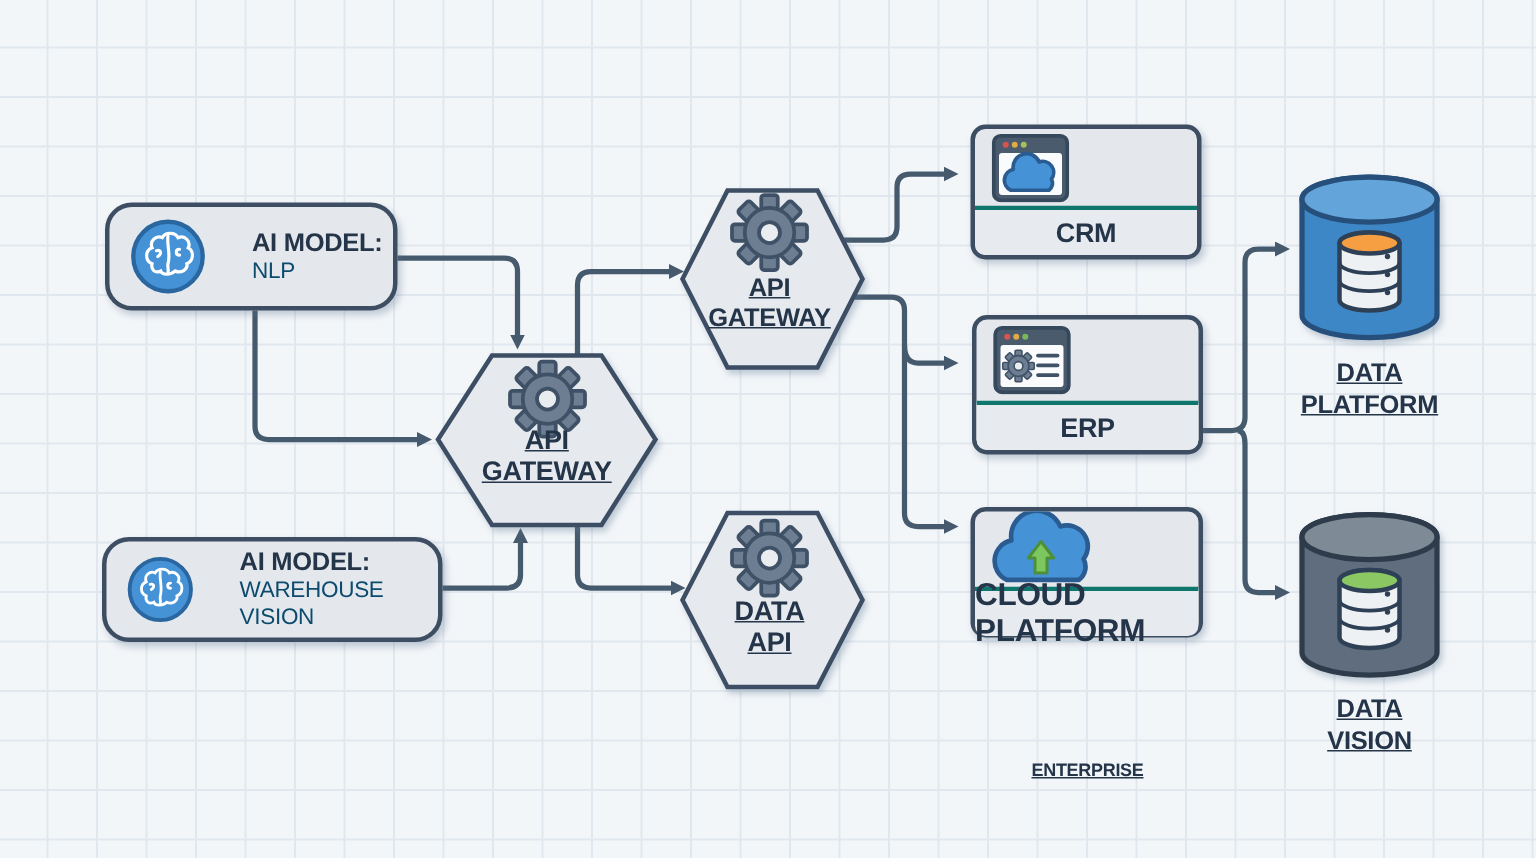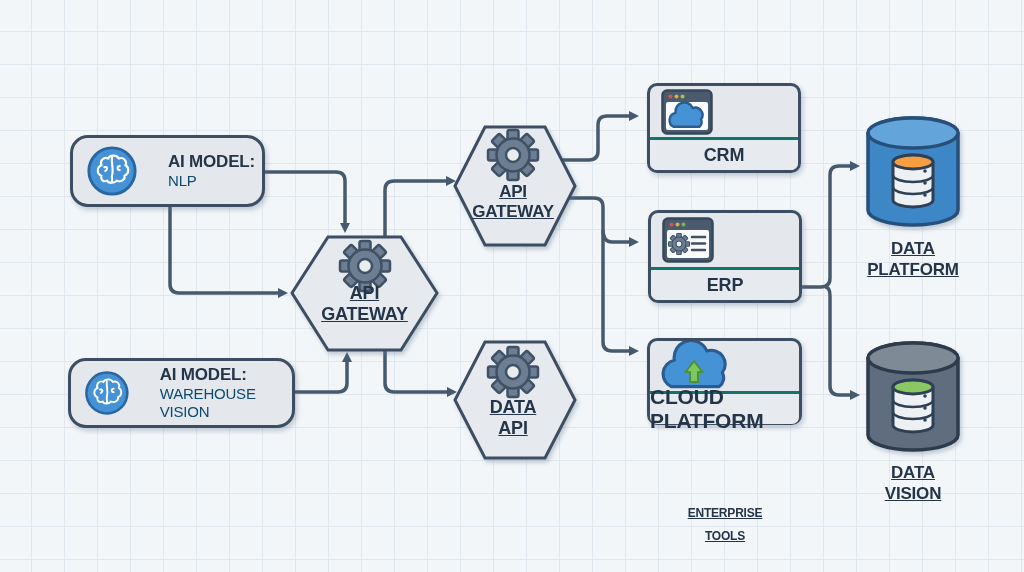--- a/index.html
+++ b/index.html
@@ -197,16 +197,15 @@
   <div class="float-label" style="left:848px;top:238px;width:130px;font-size:17px;line-height:21px;">
     <div>DATA</div>
     <div>PLATFORM</div>
   </div>
   <div class="float-label" style="left:848px;top:462px;width:130px;font-size:17px;line-height:21px;">
     <div>DATA</div>
     <div>VISION</div>
   </div>
   <div class="float-label" style="left:645px;top:456px;width:160px;font-size:12px;line-height:23px;margin-top:46px;">
     <div>ENTERPRISE</div>
-    <div>TOOLS</div>
   </div>
 
 </div>
 
 </body></html>

